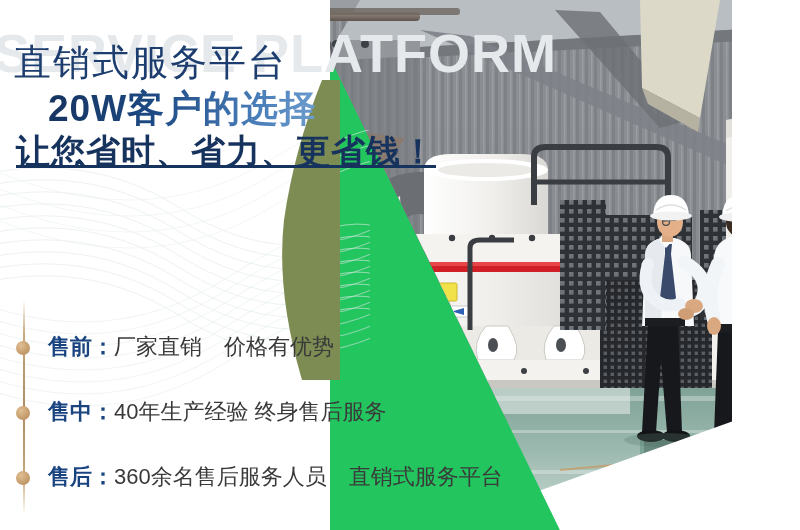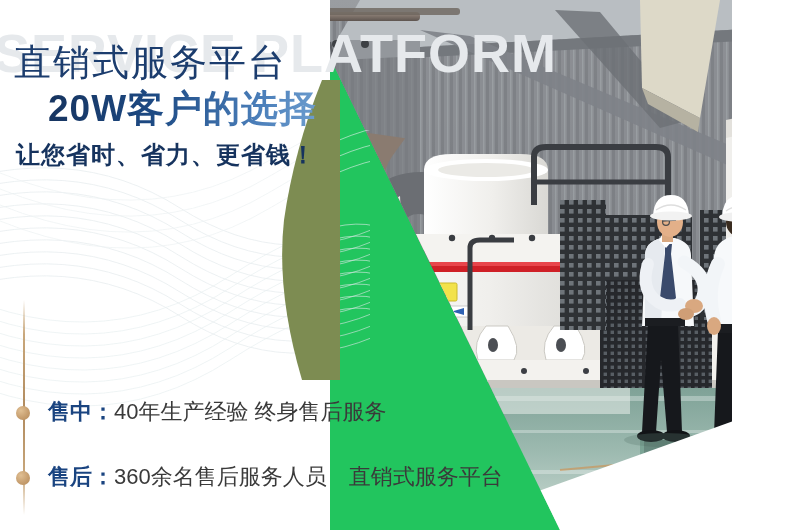--- a/index.html
+++ b/index.html
@@ -59,23 +59,23 @@
   }
   #headline-2 {
     position:absolute; left:48px; top:84px;
     font-size:37px; font-weight:bold; letter-spacing:1px;
     white-space:nowrap;
     background:linear-gradient(100deg,#16335e 0%,#1d4a84 40%,#4b7fba 78%,#6f9fd0 100%);
     -webkit-background-clip:text; background-clip:text;
     -webkit-text-fill-color:transparent; color:transparent;
   }
   #headline-3 {
-    position:absolute; left:16px; top:139px;
-    font-size:24px; font-weight:bold; letter-spacing:1px;
-    color:#16335e; white-space:nowrap;
+    position:absolute; left:16px; top:129px;
+    font-size:34px; font-weight:bold; letter-spacing:1px;
+    color:#16335e; white-space:nowrap;text-decoration:underline;
   }
 
   
   #bullets { position:absolute; left:0; top:300px; width:600px; height:220px; }
   #bullet-rail {
     position:absolute; left:23px; top:0px; width:2px; height:215px;
     background:linear-gradient(180deg,rgba(200,170,125,0) 0%,#c9a87c 16%,#b08a5e 52%,#c9a87c 82%,rgba(200,170,125,0) 100%);
   }
   .bullet-row { position:absolute; left:0; width:600px; height:34px; }
   .bullet-dot {
@@ -375,20 +375,24 @@
 
     <div id="watermark">SERVICE PLATFORM</div>
     <div id="headline-1">直销式服务平台</div>
     <div id="headline-2">20W客户的选择</div>
     <div id="headline-3">让您省时、省力、更省钱！</div>
   </div>
 
   <div id="bullets">
     <div id="bullet-rail"></div>
 
+    <div class="bullet-row" style="top:30px">
+      <span class="bullet-dot"></span>
+      <span class="bullet-text"><span class="bullet-label">售前：</span><span>厂家直销　价格有优势</span></span>
+    </div>
 
     <div class="bullet-row" style="top:95px">
       <span class="bullet-dot"></span>
       <span class="bullet-text"><span class="bullet-label">售中：</span><span>40年生产经验 终身售后服务</span></span>
     </div>
 
     <div class="bullet-row" style="top:160px">
       <span class="bullet-dot"></span>
       <span class="bullet-text"><span class="bullet-label">售后：</span><span>360余名售后服务人员　直销式服务平台</span></span>
     </div>

